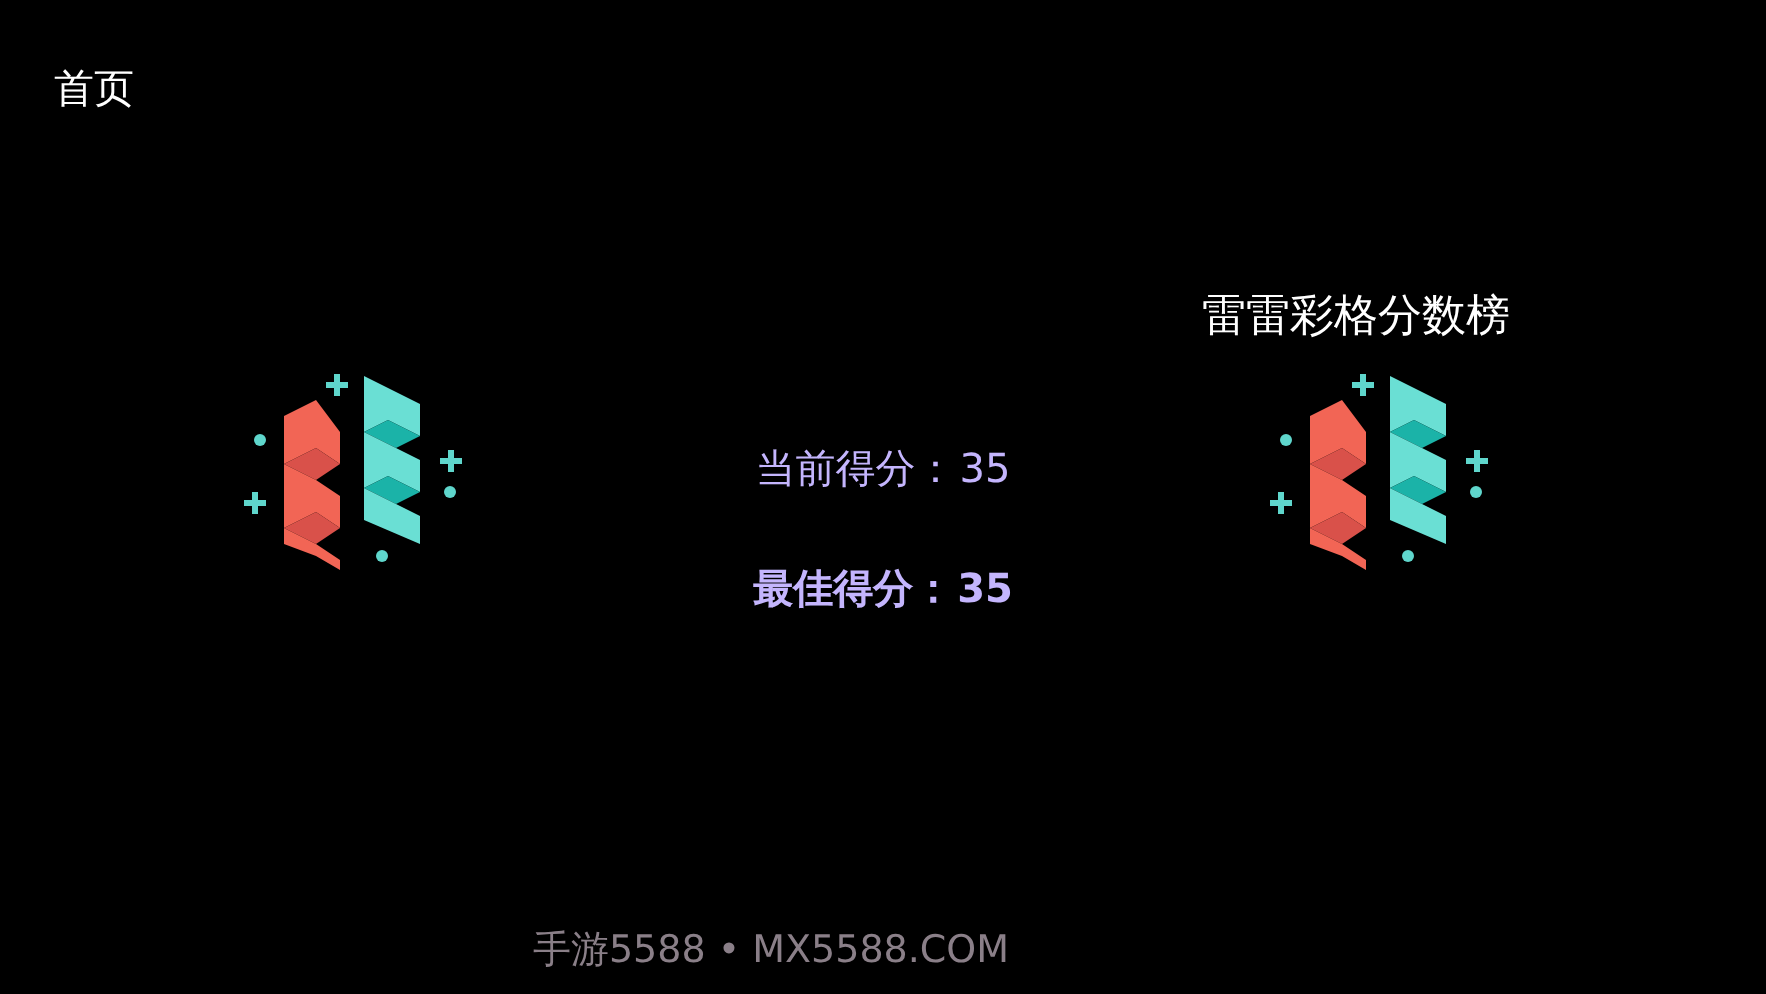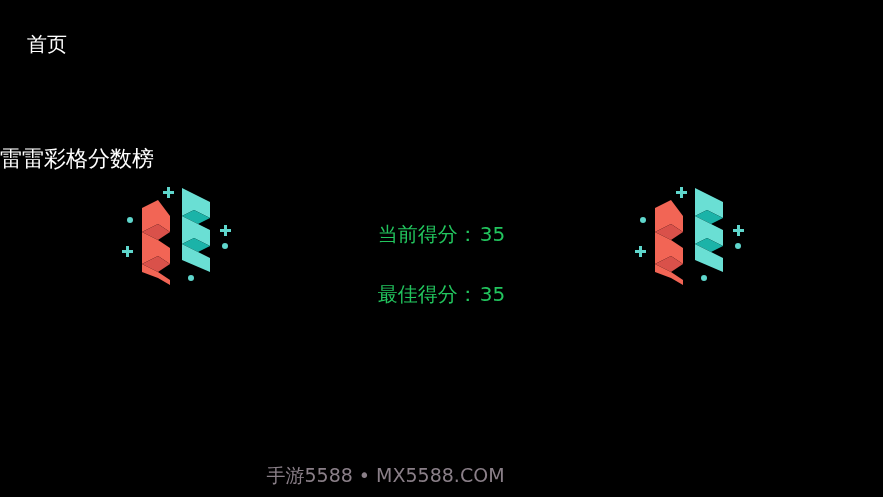--- a/index.html
+++ b/index.html
@@ -23,36 +23,36 @@
       line-height: 26px;
       color: #ffffff;
       cursor: pointer;
       text-align: right;
     }
     .title {
       position: absolute;
       left: 0;
       width: 755px;
       top: 144px;
-      text-align: left;
+      text-align: right;
       font-size: 22px;
       line-height: 30px;
       color: #ffffff;
     }
     .score-row {
       position: absolute;
       left: 0;
       width: 883px;
       text-align: center;
       font-size: 20px;
       line-height: 28px;
-      color: #22c55e;
+      color: #c4b5fd;
     }
     .score-row.current { top: 220px; }
-    .score-row.best { top: 280px; }
+    .score-row.best { top: 280px; font-weight: bold; }
     .score-value { margin-left: 2px; }
     .logo {
       position: absolute;
       width: 120px;
       height: 110px;
     }
     .logo.left { left: 114px; top: 180px; }
     .logo.right { left: 627px; top: 180px; }
     .footer {
       position: absolute;

